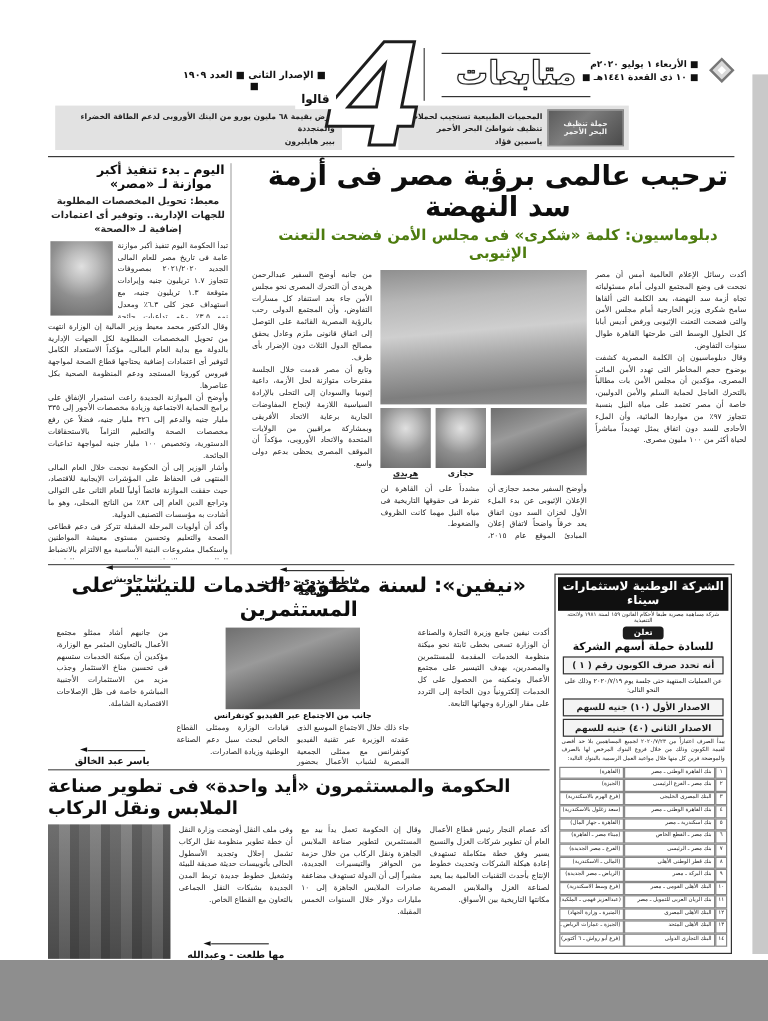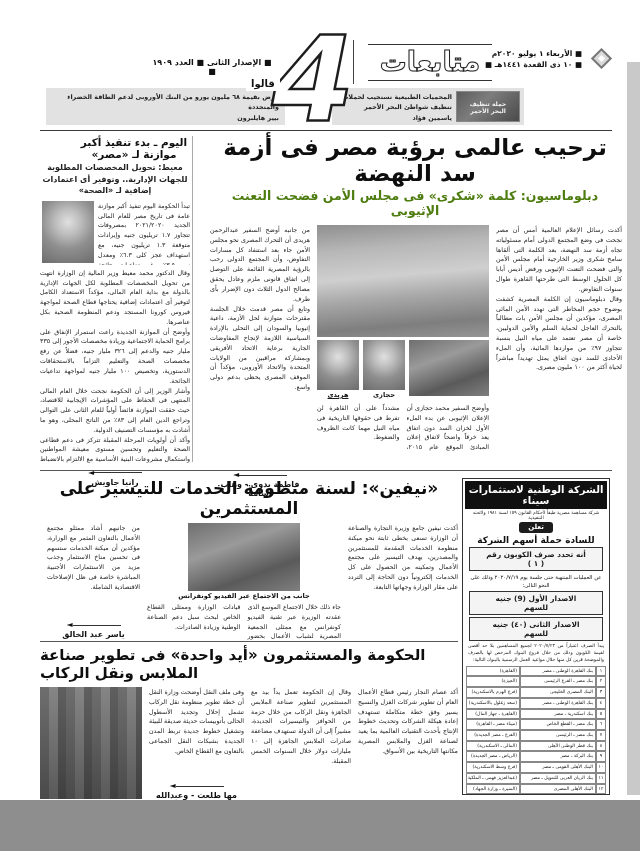--- a/index.html
+++ b/index.html
@@ -67,21 +67,21 @@
 
   .flexrow { display:flex; direction:rtl; }
 
   
   .ad { border:1px solid #333; background:#fff; padding:2px; overflow:hidden; }
   .ad-title { background:#101010; color:#fff; font-size:10px; font-weight:bold; text-align:center; padding:3px 1px; }
   .ad-sub { font-size:4.6px; text-align:center; color:#222; margin-top:1px; }
   .ad-badge { display:block; width:34px; margin:2px auto; background:#1c1c1c; color:#fff; font-size:7px; font-weight:bold;
               text-align:center; border-radius:3px; padding:1px 0 2px; }
   .ad-to { font-size:9px; font-weight:bold; text-align:center; color:#111; }
-  .ad-box { border:1px solid #333; font-size:7.4px; font-weight:bold; text-align:center; padding:2px 14px; margin:2px 4px; background:#f4f4f4; }
+  .ad-box { border:1px solid #333; font-size:7.4px; font-weight:bold; text-align:center; padding:2px 1px; margin:2px 4px; background:#f4f4f4; }
   .ad-ops { font-size:5.4px; text-align:center; color:#111; line-height:1.5; margin:1px 2px; }
   .ad-para { font-size:4.7px; text-align:justify; color:#222; line-height:1.45; margin:2px 3px; }
   .ad-table { margin:1px 1px; }
   .bank-row { display:grid; grid-template-columns:10px 1fr 54px; direction:rtl; }
   .bank-row > div { border:0.5px solid #888; font-size:4.6px; line-height:1.9; padding:0 2px; white-space:nowrap; overflow:hidden; color:#1a1a1a; }
   .bank-row .num { text-align:center; padding:0; }
 
   .gray-band { background:#8e8e8e; }
   .edge-strip { background:#c9c9c9; }
 </style>
@@ -208,21 +208,21 @@
   </div>
 </div>
 
 <div class="abs ad" style="left:462px; top:478px; width:148px; height:317px;">
   <div class="ad-title">الشركة الوطنية لاستثمارات سيناء</div>
   <div class="ad-sub">شركة مساهمة مصرية طبقاً لأحكام القانون ١٥٩ لسنة ١٩٨١ ولائحته التنفيذية</div>
   <div class="ad-badge">تعلن</div>
   <div class="ad-to">للسادة حملة أسهم الشركة</div>
   <div class="ad-box">أنه تحدد صرف الكوبون رقم ( ١ )</div>
   <div class="ad-ops">عن العمليات المنتهية حتى جلسة يوم ٢٠٢٠/٧/١٩ وذلك على النحو التالى:</div>
-  <div class="ad-box">الاصدار الأول (9) جنيه للسهم</div>
+  <div class="ad-box">الاصدار الأول (١٠) جنيه للسهم</div>
   <div class="ad-box">الاصدار الثانى (٤٠) جنيه للسهم</div>
   <div class="ad-para">يبدأ الصرف اعتباراً من ٢٠٢٠/٧/٢٣ لجميع المساهمين بلا حد أقصى لقيمة الكوبون وذلك من خلال فروع البنوك المرخص لها بالصرف والموضحة قرين كل منها خلال مواعيد العمل الرسمية بالبنوك التالية:</div>
   <div class="ad-table">
 
       <div class="bank-row">
         <div class="num">١</div>
         <div>بنك القاهرة الوطنى ـ مصر</div>
         <div>(القاهرة)</div>
       </div>
 

